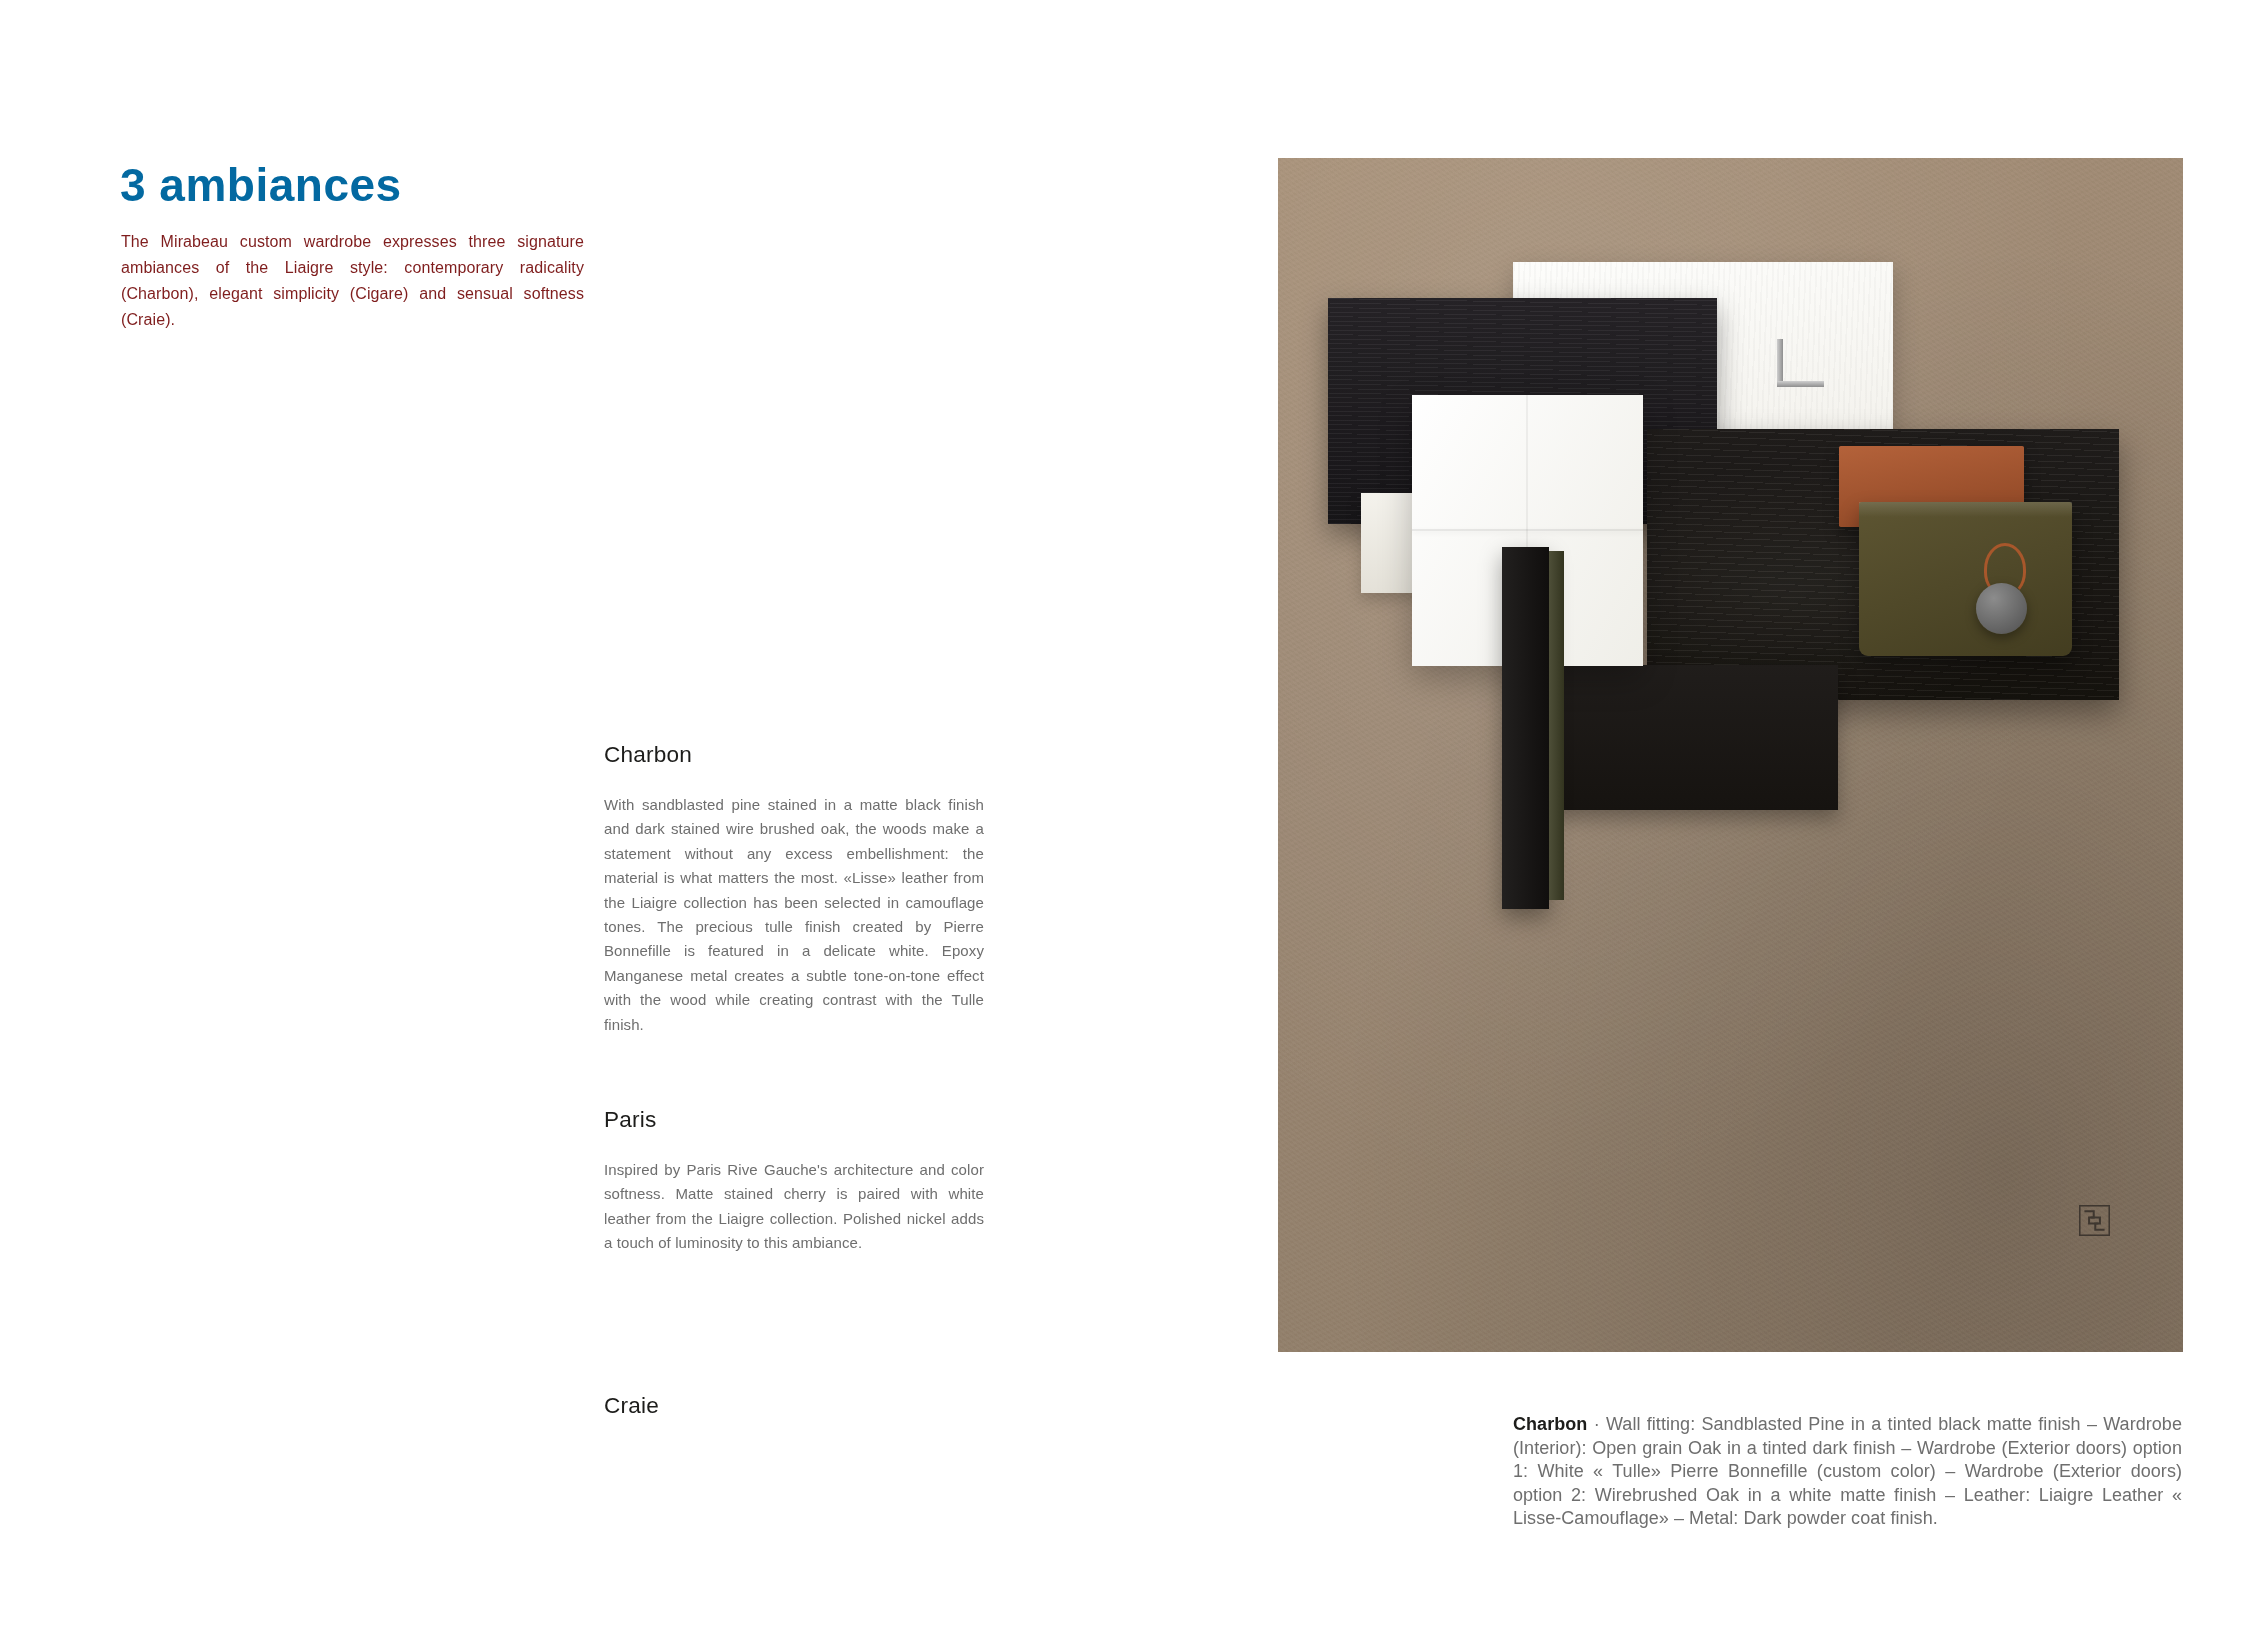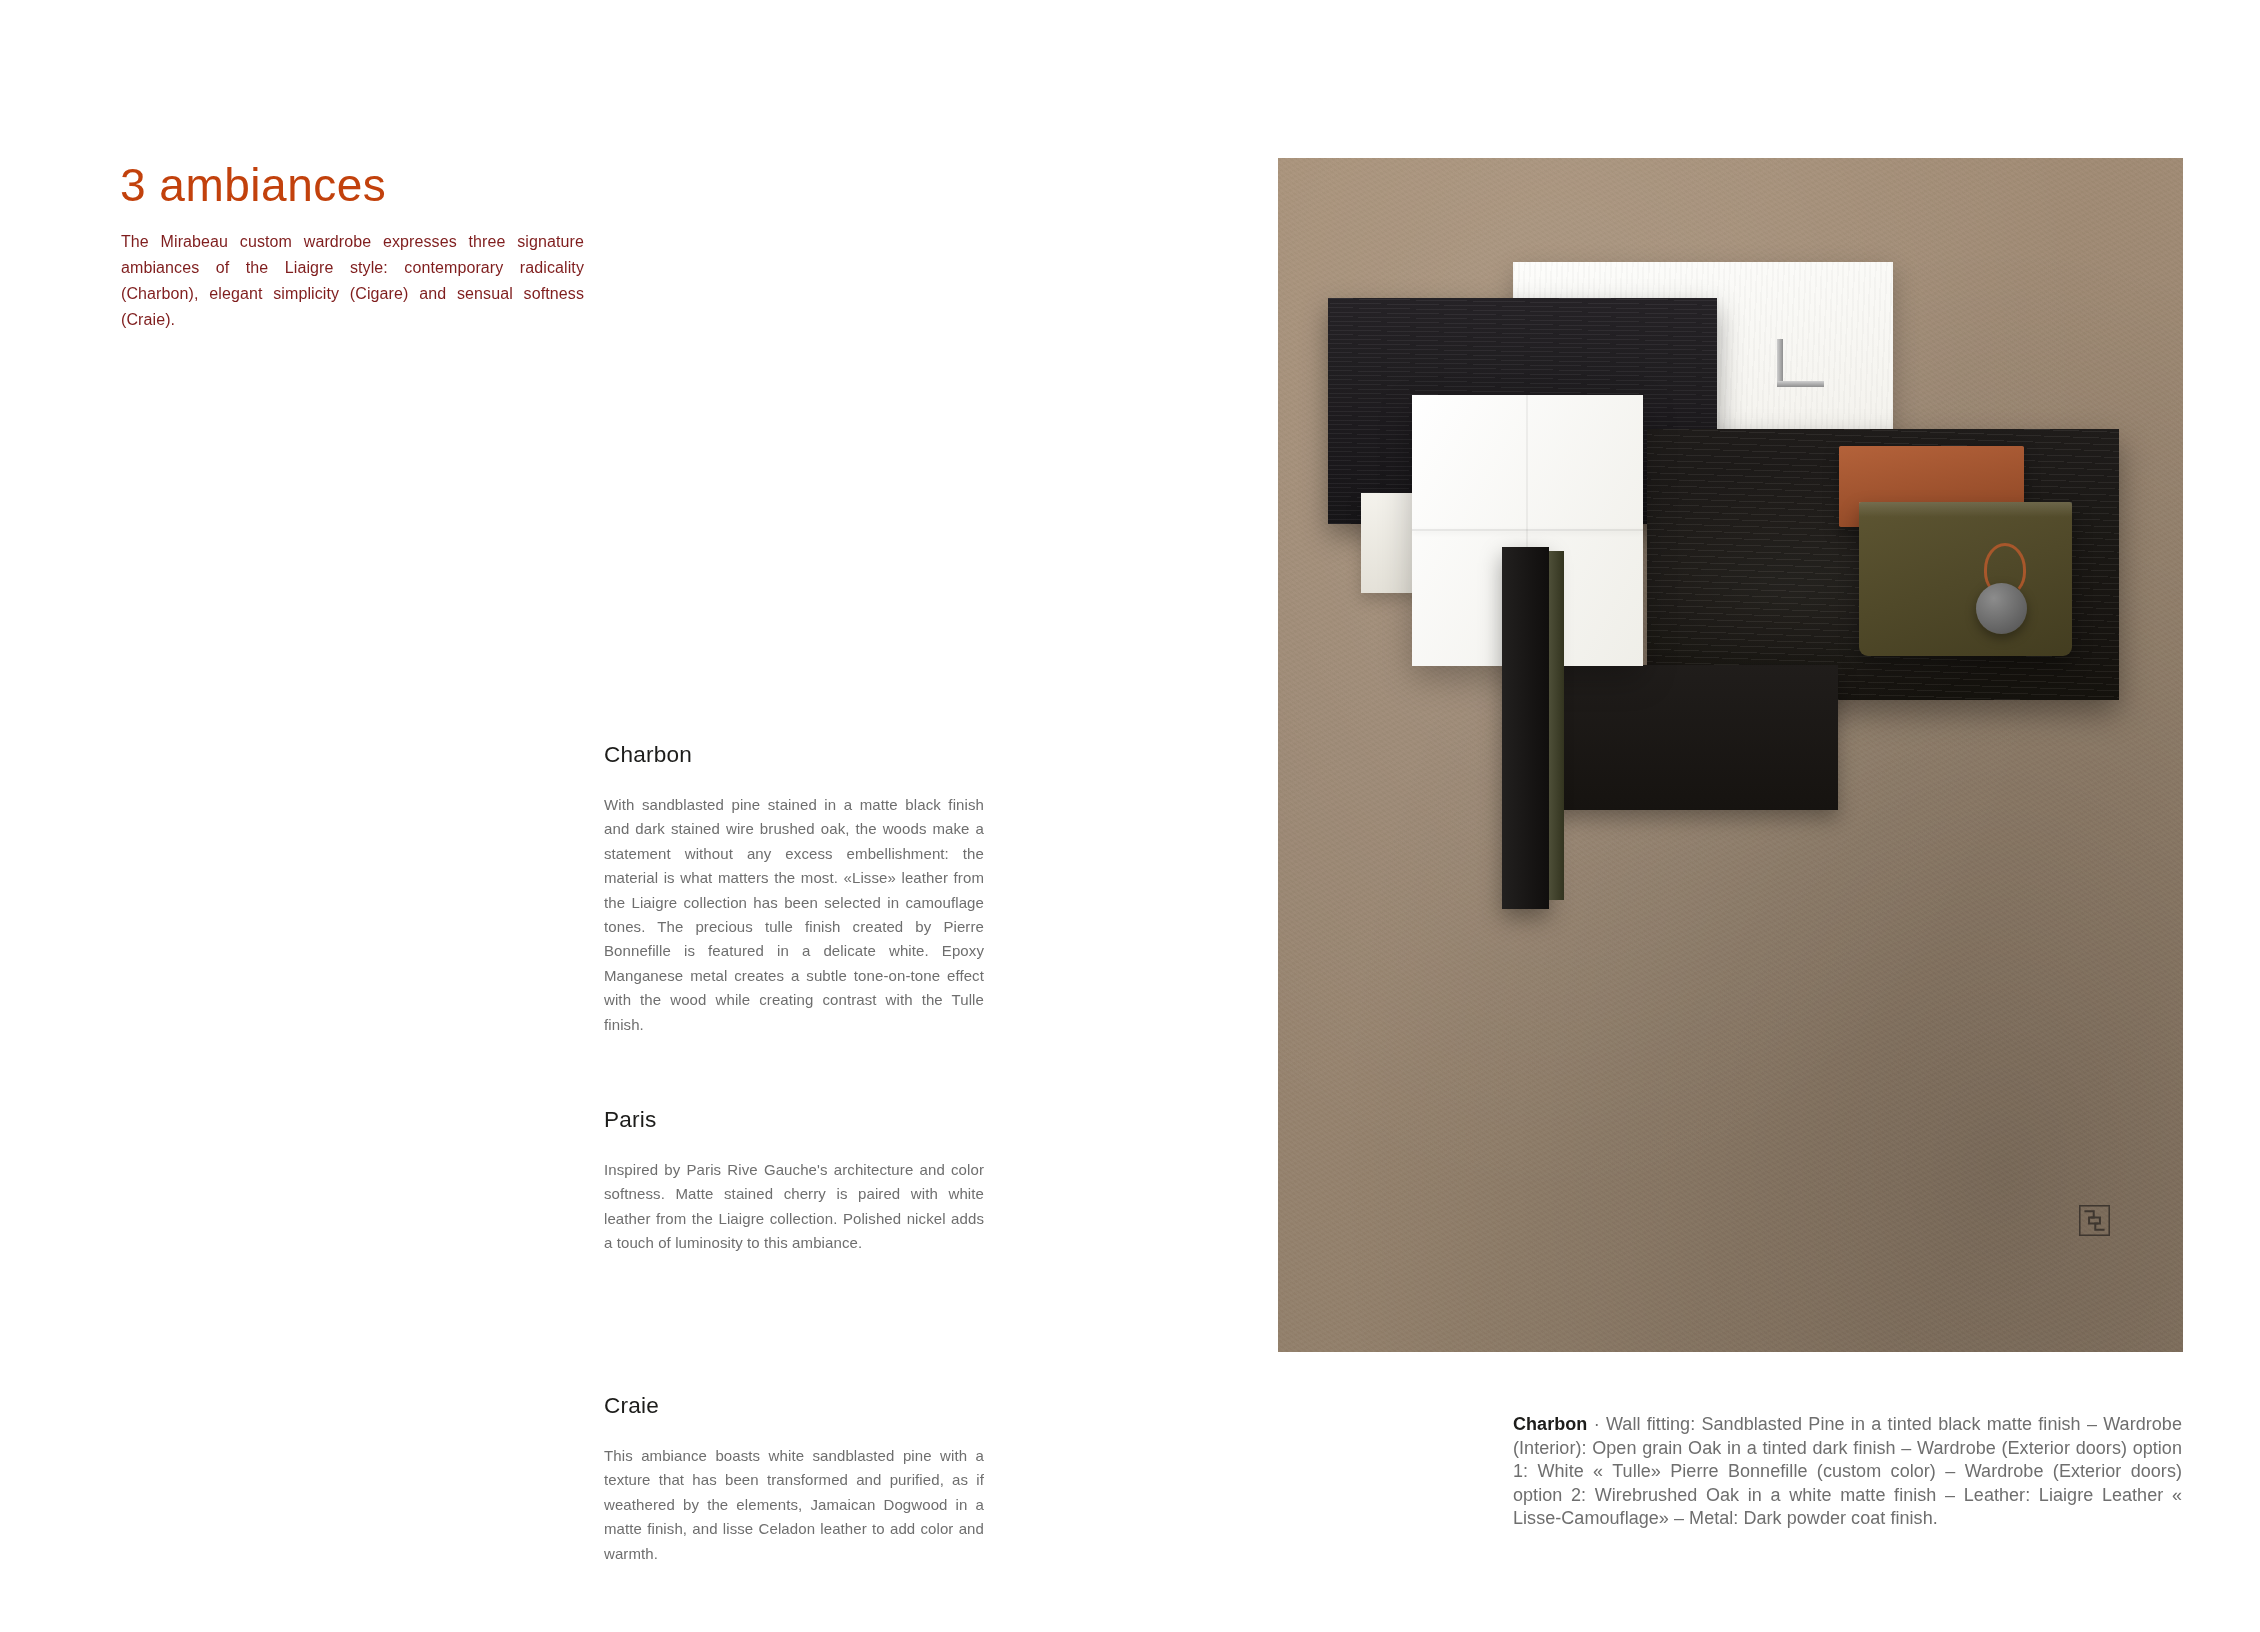--- a/index.html
+++ b/index.html
@@ -15,23 +15,23 @@
     color: #231f20;
     overflow: hidden;
   }
 
   
   .page-title {
     position: absolute;
     left: 120px;
     top: 127px;
     font-size: 46px;
-    font-weight: 400;
+    font-weight: 700;
     letter-spacing: 0.5px;
-    color: #c2410c;
+    color: #0369a1;
     white-space: nowrap;
   }
   .intro-paragraph {
     position: absolute;
     left: 121px;
     top: 213px;
     width: 463px;
     font-size: 16px;
     line-height: 26px;
     text-align: justify;
@@ -246,21 +246,20 @@
   <p class="amb-body">With sandblasted pine stained in a matte black finish and dark stained wire brushed oak, the woods make a statement without any excess embellishment: the material is what matters the most. «Lisse» leather from the Liaigre collection has been selected in camouflage tones. The precious tulle finish created by Pierre Bonnefille is featured in a delicate white. Epoxy Manganese metal creates a subtle tone-on-tone effect with the wood while creating contrast with the Tulle finish.</p>
 </section>
 
 <section class="amb-block" id="amb-cigare">
   <h2 class="amb-title">Paris</h2>
   <p class="amb-body">Inspired by Paris Rive Gauche's architecture and color softness. Matte stained cherry is paired with white leather from the Liaigre collection. Polished nickel adds a touch of luminosity to this ambiance.</p>
 </section>
 
 <section class="amb-block" id="amb-craie">
   <h2 class="amb-title">Craie</h2>
-  <p class="amb-body">This ambiance boasts white sandblasted pine with a texture that has been transformed and purified, as if weathered by the elements, Jamaican Dogwood in a matte finish, and lisse Celadon leather to add color and warmth.</p>
 </section>
 
 <figure class="photo-frame" style="margin:0;">
   <div class="photo-bg"></div>
   <div class="grain"></div>
 
   <div class="swatch sw-white-back"></div>
   <div class="swatch sw-black-oak"></div>
   <div class="swatch sw-white-sliver"></div>
   <div class="swatch sw-pine"></div>

